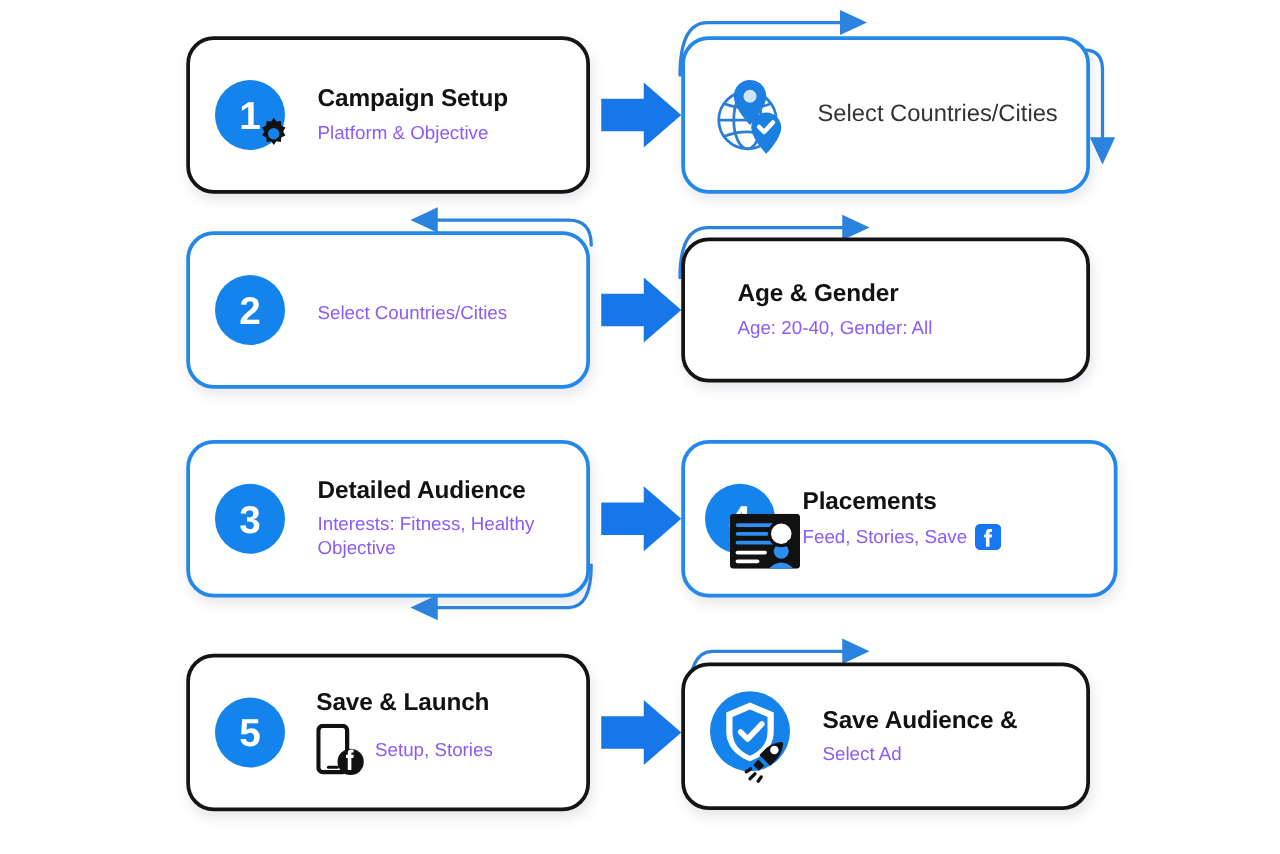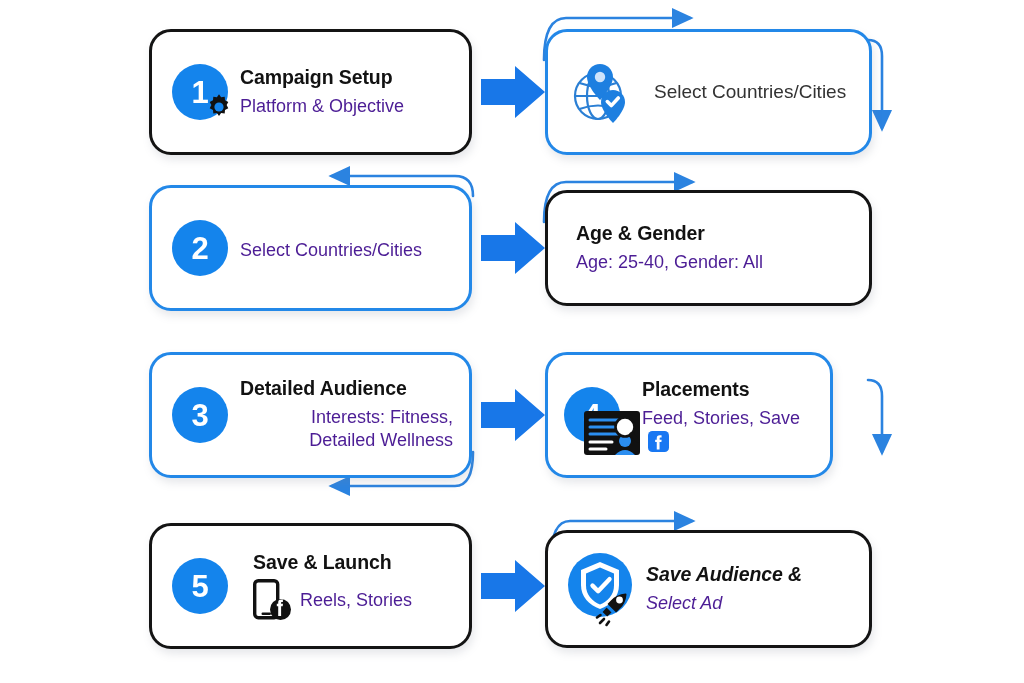--- a/index.html
+++ b/index.html
@@ -36,27 +36,27 @@
     background:#1484ec;
     color:#fff;
     font-size:31px;
     font-weight:bold;
     display:flex;align-items:center;justify-content:center;
     line-height:1;
   }
   .badge .num{position:relative;z-index:1;}
   .badge .ov{position:absolute;z-index:3;}
 
-  .texts{margin-left:12px;display:flex;flex-direction:column;justify-content:center;}
+  .texts{margin-left:26px;display:flex;flex-direction:column;justify-content:center;}
   .title{
     font-size:19.5px;font-weight:bold;color:#121212;letter-spacing:-.1px;line-height:1.22;
   }
   .subtitle{
-    font-size:18px;color:#4c1d95;line-height:1.3;margin-top:5px;
-    display:flex;align-items:center;flex-wrap:wrap;text-align:right;
+    font-size:15px;color:#8b5cf6;line-height:1.3;margin-top:5px;
+    display:flex;align-items:center;flex-wrap:wrap;
   }
   .plain{
     font-size:19px;color:#333;line-height:1.25;
   }
   .inline-ico{display:inline-flex;align-items:center;}
 </style>
 </head>
 <body>
 
 <div id="stage">
@@ -140,35 +140,35 @@
       <span class="num">2</span>
     </div>
     <div class="texts">
       <div class="subtitle">Select Countries/Cities</div>
     </div>
   </div>
 
   <div class="card dark" style="left:545px;top:190px;width:327px;height:116px;padding:0 14px 0 16px;">
     <div class="texts" style="">
       <div class="title">Age &amp; Gender</div>
-      <div class="subtitle">Age: 25-40, Gender: All</div>
+      <div class="subtitle">Age: 20-40, Gender: All</div>
     </div>
   </div>
 
   <div class="card blue" style="left:149px;top:352px;width:323px;height:126px;padding:0 16px 0 20px;">
     <div class="badge">
       <span class="num">3</span>
     </div>
     <div class="texts">
       <div class="title">Detailed Audience</div>
-      <div class="subtitle" style="max-width:222px;">Interests: Fitness, Detailed Wellness</div>
-    </div>
-  </div>
-
-  <div class="card blue" style="left:545px;top:352px;width:288px;height:126px;padding:0 16px 0 16px;">
+      <div class="subtitle" style="max-width:222px;">Interests: Fitness, Healthy Objective</div>
+    </div>
+  </div>
+
+  <div class="card blue" style="left:545px;top:352px;width:349px;height:126px;padding:0 16px 0 16px;">
     <div class="badge">
       <span class="num">4</span>
       <span class="ov" style="left:20px;top:24px;">
         <svg width="56" height="44" viewBox="0 0 56 44">
           <rect x="0" y="0" width="56" height="44" rx="3" fill="#111111"></rect>
           <g stroke="#2b8ef0" stroke-width="3" stroke-linecap="round">
             <line x1="6" y1="9" x2="34" y2="9"></line>
             <line x1="6" y1="16" x2="30" y2="16"></line>
             <line x1="6" y1="23" x2="34" y2="23"></line>
           </g>
@@ -205,21 +205,21 @@
       <div class="title">Save &amp; Launch</div>
       <div class="subtitle">
         <span class="inline-ico" style="margin-right:7px;">
           <svg width="40" height="42" viewBox="0 0 40 42">
             <rect x="1.7" y="1.7" width="23" height="37" rx="3.6" fill="#ffffff" stroke="#111111" stroke-width="3.4"></rect>
             <rect x="8.5" y="33.5" width="9.5" height="2.4" rx="1.2" fill="#111111"></rect>
             <circle cx="27.5" cy="30.5" r="10.5" fill="#111111"></circle>
             <path fill="#ffffff" d="M30 27.3h-1.9v9.6h-2.9v-9.6h-1.4v-2.5h1.4v-1.4c0-1.7.8-2.8 2.8-2.8h1.9v2.4h-1.1c-.6 0-.7.2-.7.7v1.1h1.9l-.3 2.5z"></path>
           </svg>
         </span>
-        <span>Reels, Stories</span>
+        <span>Setup, Stories</span>
       </div>
     </div>
   </div>
 
   <div class="card dark" style="left:545px;top:530px;width:327px;height:118px;padding:0 16px 0 16px;">
     <div style="position:relative;flex:0 0 auto;width:76px;height:76px;">
       <svg width="82" height="82" viewBox="0 0 82 82" style="position:absolute;left:-2px;top:-2px;">
         <circle cx="38" cy="36" r="32" fill="#1484ec"></circle>
         <path fill="#ffffff" d="M38 13 L57 21 v15c0 12-8 20-19 24-11-4-19-12-19-24V21z"></path>
         <path fill="#1484ec" d="M38 18.5 L52 24.5v12c0 9.5-6.2 15.8-14 19-7.8-3.2-14-9.5-14-19v-12z"></path>
@@ -229,19 +229,19 @@
           <circle cx="57.5" cy="51" r="3.4" fill="#ffffff"></circle>
           <path fill="#111111" d="M44.6 58.6l-4 4.3 4.6 4.6 4.3-4z"></path>
           <g stroke="#111111" stroke-width="2.6" stroke-linecap="round">
             <line x1="42" y1="70" x2="38" y2="74"></line>
             <line x1="47" y1="72.5" x2="44.5" y2="76"></line>
             <line x1="38.5" y1="66" x2="35" y2="68.5"></line>
           </g>
         </g>
       </svg>
     </div>
-    <div class="texts" style="margin-left:6px;font-style:italic;">
+    <div class="texts" style="margin-left:18px;">
       <div class="title">Save Audience &amp;</div>
       <div class="subtitle">Select Ad</div>
     </div>
   </div>
 
 </div>
 
 </body></html>

